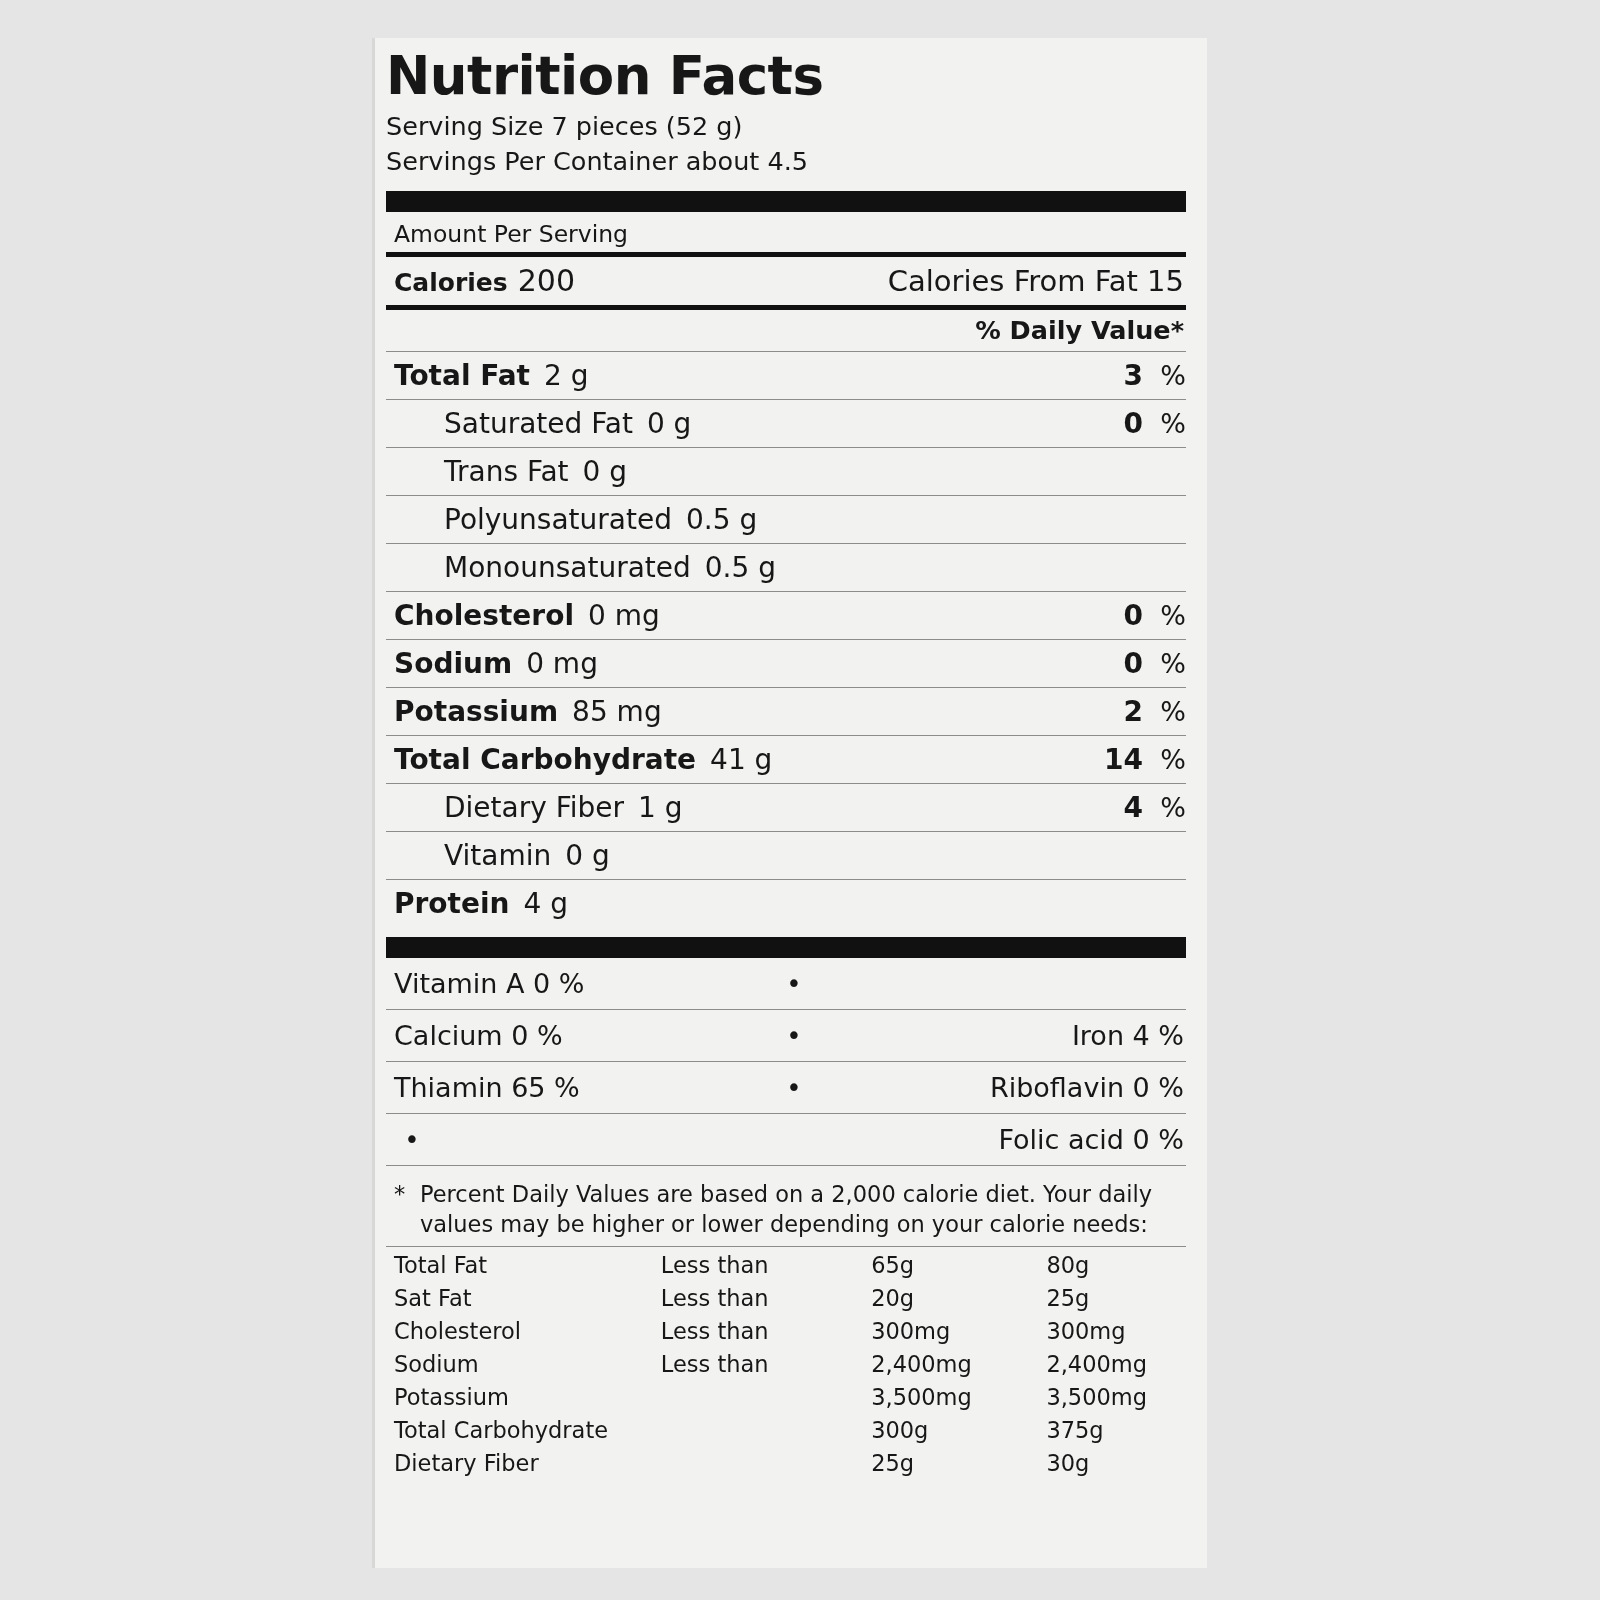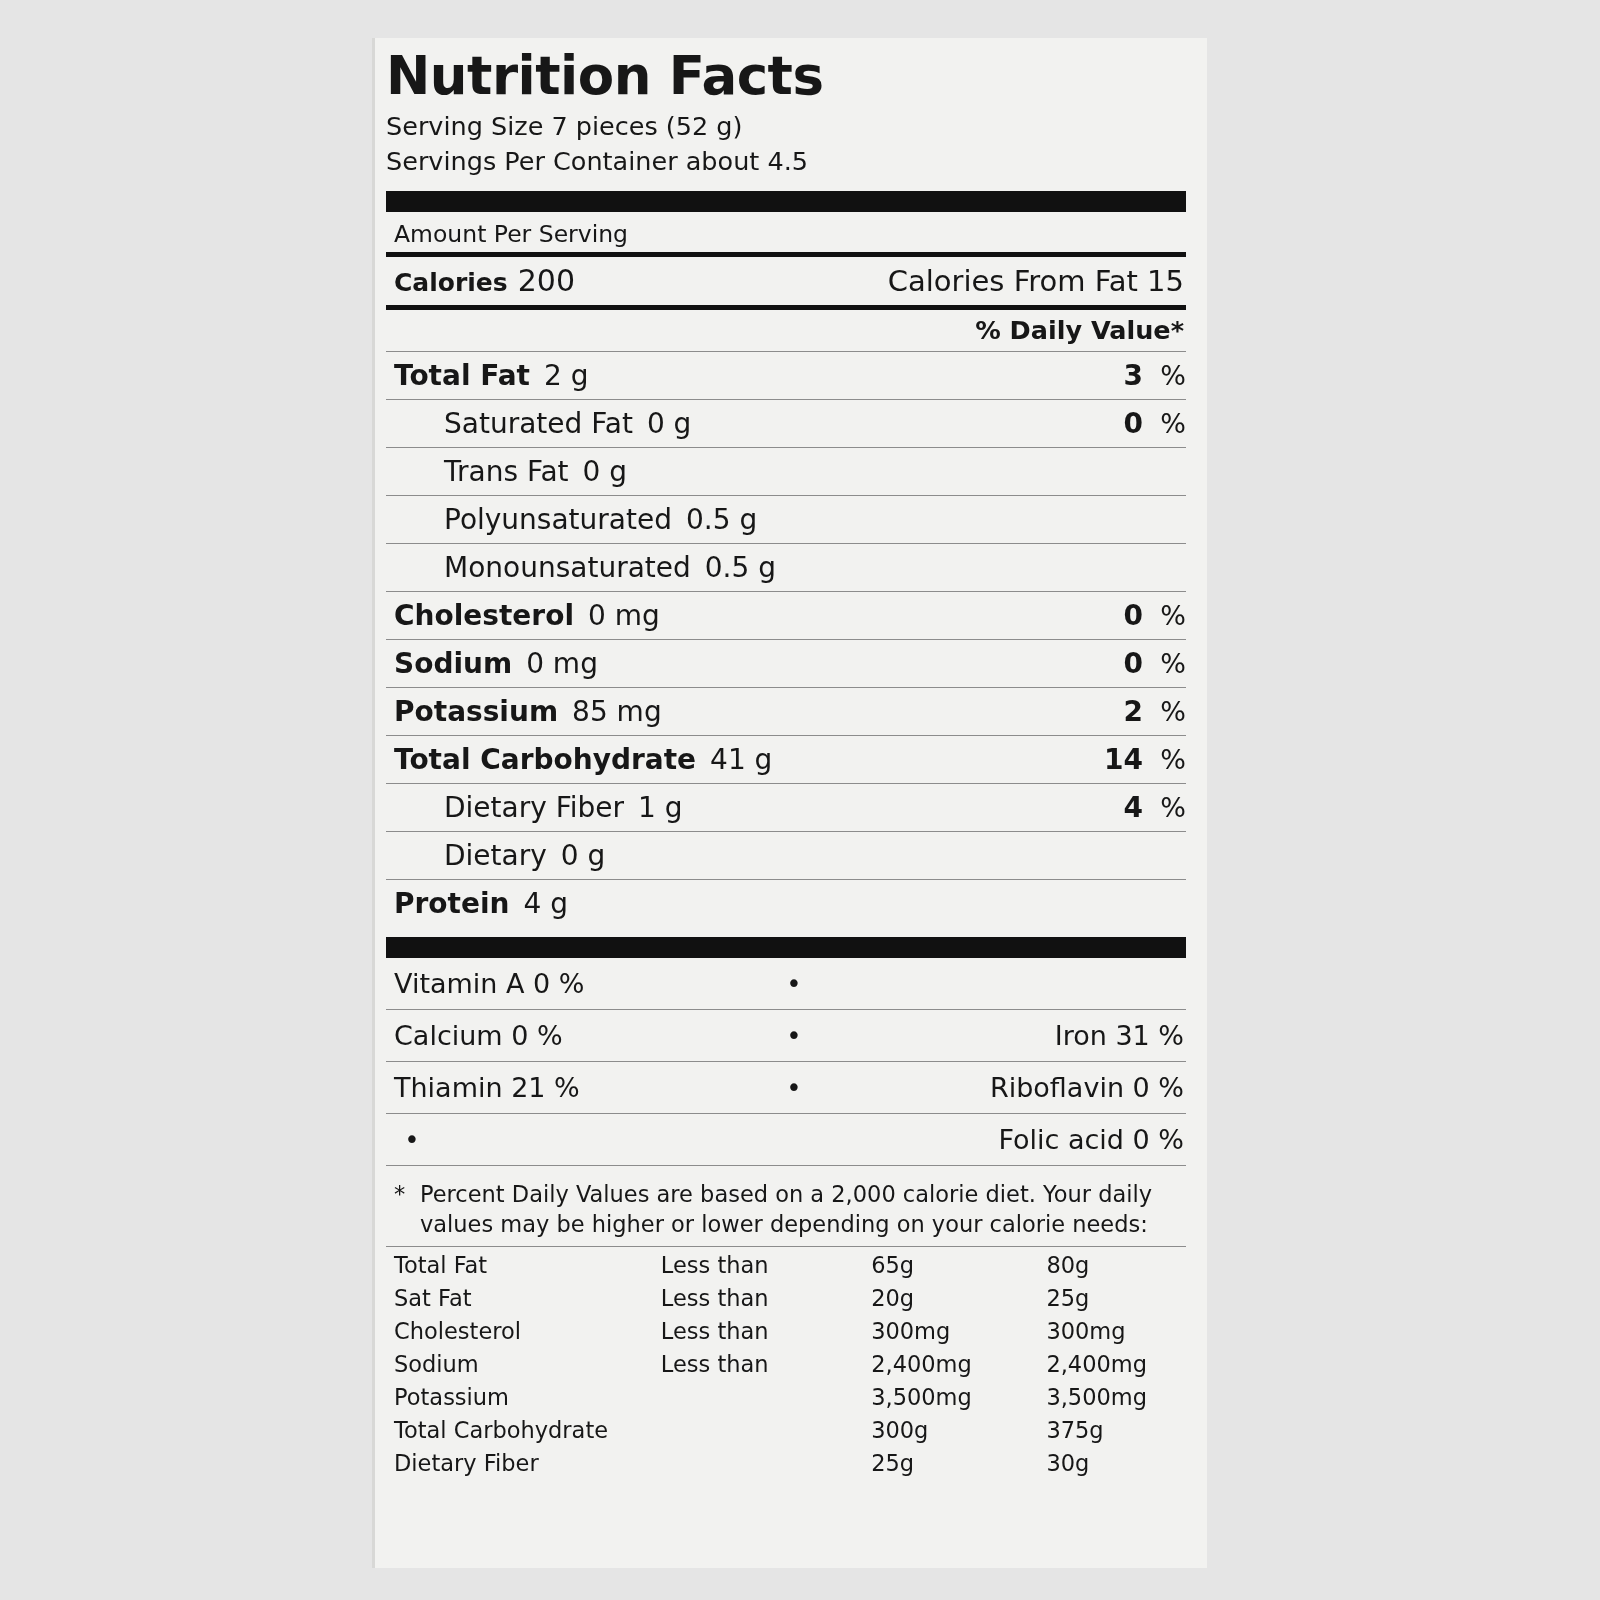--- a/index.html
+++ b/index.html
@@ -272,21 +272,21 @@
     <div class="row indent">
       <span class="label">Dietary Fiber</span>
       <span class="label" style="padding-left:14px">1 g</span>
       <span class="spacer"></span>
       <span class="dv">4</span>
       <span class="pct">%</span>
     </div>
     <div class="rule-thin"></div>
 
     <div class="row indent">
-      <span class="label">Dietary</span>
+      <span class="label">Vitamin</span>
       <span class="label" style="padding-left:14px">0 g</span>
       <span class="spacer"></span>
       <span class="dv"></span>
       <span class="pct"></span>
     </div>
     <div class="rule-thin"></div>
 
     <div class="row">
       <span class="label bold">Protein</span>
       <span class="label" style="padding-left:14px">4 g</span>
@@ -299,26 +299,26 @@
 
     <div class="vit-row">
       <span class="vit-left">Vitamin A  0 %</span>
       <span class="vit-dot">•</span>
     </div>
     <div class="rule-thin"></div>
 
     <div class="vit-row">
       <span class="vit-left">Calcium  0 %</span>
       <span class="vit-dot">•</span>
-      <span class="vit-right">Iron  31 %</span>
+      <span class="vit-right">Iron  4 %</span>
     </div>
     <div class="rule-thin"></div>
 
     <div class="vit-row">
-      <span class="vit-left">Thiamin  21 %</span>
+      <span class="vit-left">Thiamin  65 %</span>
       <span class="vit-dot">•</span>
       <span class="vit-right">Riboflavin  0 %</span>
     </div>
     <div class="rule-thin"></div>
 
     <div class="vit-row">
       <span class="vit-dot">•</span>
       <span class="vit-right">Folic acid  0 %</span>
     </div>
     <div class="rule-thin"></div>

